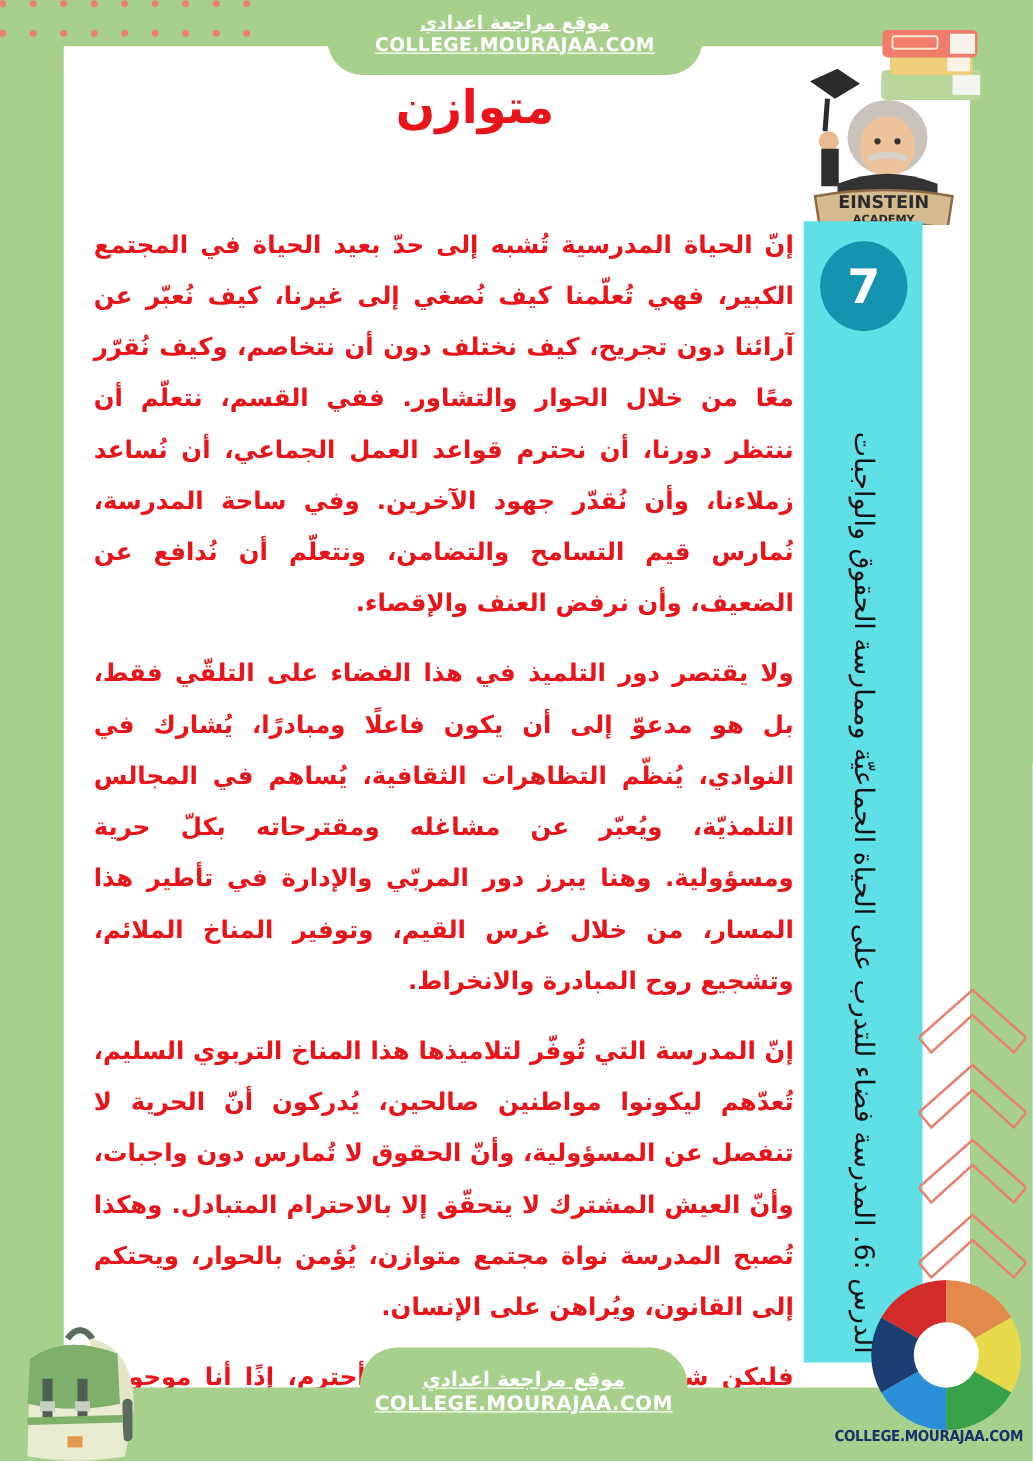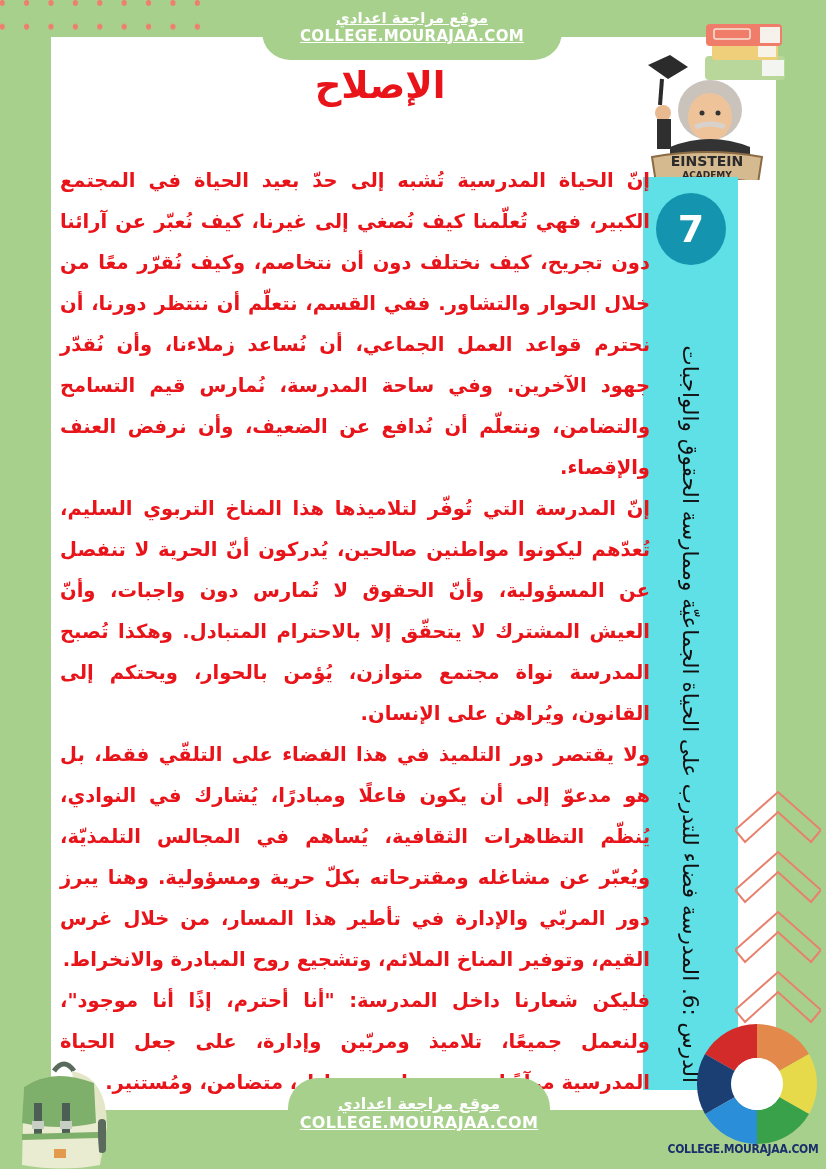--- a/index.html
+++ b/index.html
@@ -7,21 +7,21 @@
   .dots{position:absolute;left:0;top:0;width:210px;height:60px;
     background-image:radial-gradient(circle,#ee7f6c 2.6px,transparent 3px);
     background-size:24.4px 23.8px;background-position:-10px -9px;}
   .panel{position:absolute;left:51px;top:37px;width:725px;height:1080px;background:#ffffff;}
   .top-tab{position:absolute;left:262px;top:0;width:300px;height:60px;background:#a8d08d;border-radius:0 0 28px 28px;text-align:center;color:#fff;}
   .link-ar{font-size:15px;font-weight:bold;text-decoration:underline;margin-top:9px;display:block;direction:rtl;text-align:center;}
   .link-en{font-size:15px;font-weight:bold;text-decoration:underline;letter-spacing:0.3px;display:block;}
   .right-strip{position:absolute;left:776px;top:0;width:50px;height:1169px;background:#a8d08d;}
   .title{position:absolute;left:290px;top:64px;width:180px;text-align:center;color:#e8141a;font-size:37px;font-weight:bold;direction:rtl;}
   .body-text{position:absolute;left:60px;top:160px;width:590px;direction:rtl;text-align:justify;color:#e8141a;font-size:19.5px;font-weight:bold;line-height:41px;}
-  .body-text p{margin:0;}
+  .body-text p{margin:15px;}
   .sidebar{position:absolute;left:643px;top:177px;width:95px;height:913px;background:#5ee0e6;}
   .badge{position:absolute;left:656px;top:193px;width:70px;height:72px;border-radius:50%;background:#1594b0;color:#fff;font-size:38px;font-weight:bold;text-align:center;line-height:72px;}
   .vtext{position:absolute;left:690px;top:275px;width:0;height:0;}
   .vtext span{position:absolute;left:0;top:0;transform-origin:0 0;transform:rotate(90deg) translate(0,-18px);white-space:nowrap;direction:rtl;font-size:21.5px;color:#111;width:808px;display:block;text-align:right;line-height:36px;}
   .chevrons{position:absolute;left:735px;top:790px;width:86px;height:250px;}
   .einstein{position:absolute;left:640px;top:35px;width:135px;height:145px;}
   .books{position:absolute;left:700px;top:12px;width:90px;height:80px;}
   .bottom-band{position:absolute;left:0;top:1110px;width:826px;height:59px;background:#a8d08d;}
   .bottom-tab{position:absolute;left:288px;top:1078px;width:262px;height:70px;background:#a8d08d;border-radius:30px 30px 0 0;text-align:center;color:#fff;}
   .bottom-tab .link-ar{margin-top:16px;font-size:16px;}
@@ -63,32 +63,32 @@
   <ellipse cx="70" cy="82" rx="22" ry="24" fill="#efc39a"></ellipse>
   <path d="M55 92 Q70 86 85 92" stroke="#d8d2cc" stroke-width="5" fill="none"></path>
   <circle cx="62" cy="78" r="2.5" fill="#333"></circle>
   <circle cx="78" cy="78" r="2.5" fill="#333"></circle>
   <path d="M30 140 L30 112 Q70 96 110 112 L110 140 Z" fill="#333"></path>
   <path d="M12 122 Q68 112 122 122 L118 148 Q68 138 16 148 Z" fill="#d5b98f" stroke="#8b6b45" stroke-width="2"></path>
   <text x="67" y="131" text-anchor="middle" font-family="DejaVu Sans, sans-serif" font-weight="bold" font-size="14" fill="#2b2b2b">EINSTEIN</text>
   <text x="67" y="143" text-anchor="middle" font-family="DejaVu Sans, sans-serif" font-weight="bold" font-size="9" fill="#2b2b2b">ACADEMY</text>
 </svg>
 
-<div class="title">الإصلاح</div>
+<div class="title">متوازن</div>
 
 <div class="sidebar"></div>
 <div class="badge">7</div>
 <div class="vtext">
   <span>الدرس :6. المدرسة فضاء للتدرب على الحياة الجماعيّة وممارسة الحقوق والواجبات</span>
 </div>
 
 <div class="body-text">
   <p>إنّ الحياة المدرسية تُشبه إلى حدّ بعيد الحياة في المجتمع الكبير، فهي تُعلّمنا كيف نُصغي إلى غيرنا، كيف نُعبّر عن آرائنا دون تجريح، كيف نختلف دون أن نتخاصم، وكيف نُقرّر معًا من خلال الحوار والتشاور. ففي القسم، نتعلّم أن ننتظر دورنا، أن نحترم قواعد العمل الجماعي، أن نُساعد زملاءنا، وأن نُقدّر جهود الآخرين. وفي ساحة المدرسة، نُمارس قيم التسامح والتضامن، ونتعلّم أن نُدافع عن الضعيف، وأن نرفض العنف والإقصاء.</p>
+  <p>ولا يقتصر دور التلميذ في هذا الفضاء على التلقّي فقط، بل هو مدعوّ إلى أن يكون فاعلًا ومبادرًا، يُشارك في النوادي، يُنظّم التظاهرات الثقافية، يُساهم في المجالس التلمذيّة، ويُعبّر عن مشاغله ومقترحاته بكلّ حرية ومسؤولية. وهنا يبرز دور المربّي والإدارة في تأطير هذا المسار، من خلال غرس القيم، وتوفير المناخ الملائم، وتشجيع روح المبادرة والانخراط.</p>
   <p>إنّ المدرسة التي تُوفّر لتلاميذها هذا المناخ التربوي السليم، تُعدّهم ليكونوا مواطنين صالحين، يُدركون أنّ الحرية لا تنفصل عن المسؤولية، وأنّ الحقوق لا تُمارس دون واجبات، وأنّ العيش المشترك لا يتحقّق إلا بالاحترام المتبادل. وهكذا تُصبح المدرسة نواة مجتمع متوازن، يُؤمن بالحوار، ويحتكم إلى القانون، ويُراهن على الإنسان.</p>
-  <p>ولا يقتصر دور التلميذ في هذا الفضاء على التلقّي فقط، بل هو مدعوّ إلى أن يكون فاعلًا ومبادرًا، يُشارك في النوادي، يُنظّم التظاهرات الثقافية، يُساهم في المجالس التلمذيّة، ويُعبّر عن مشاغله ومقترحاته بكلّ حرية ومسؤولية. وهنا يبرز دور المربّي والإدارة في تأطير هذا المسار، من خلال غرس القيم، وتوفير المناخ الملائم، وتشجيع روح المبادرة والانخراط.</p>
   <p>فليكن شعارنا داخل المدرسة: "أنا أحترم، إذًا أنا موجود"، ولنعمل جميعًا، تلاميذ ومربّين وإدارة، على جعل الحياة المدرسية مرآةً لمجتمع نحلم به: عادل، متضامن، ومُستنير.</p>
 </div>
 
 <svg class="chevrons" viewBox="0 0 86 250">
   <g fill="none" stroke="#e8806e" stroke-width="2">
     <path d="M0 40 L43 2 L86 40 L76 52 L43 22 L10 52 Z"></path>
     <path d="M0 100 L43 62 L86 100 L76 112 L43 82 L10 112 Z"></path>
     <path d="M0 160 L43 122 L86 160 L76 172 L43 142 L10 172 Z"></path>
     <path d="M0 220 L43 182 L86 220 L76 232 L43 202 L10 232 Z"></path>
   </g>

